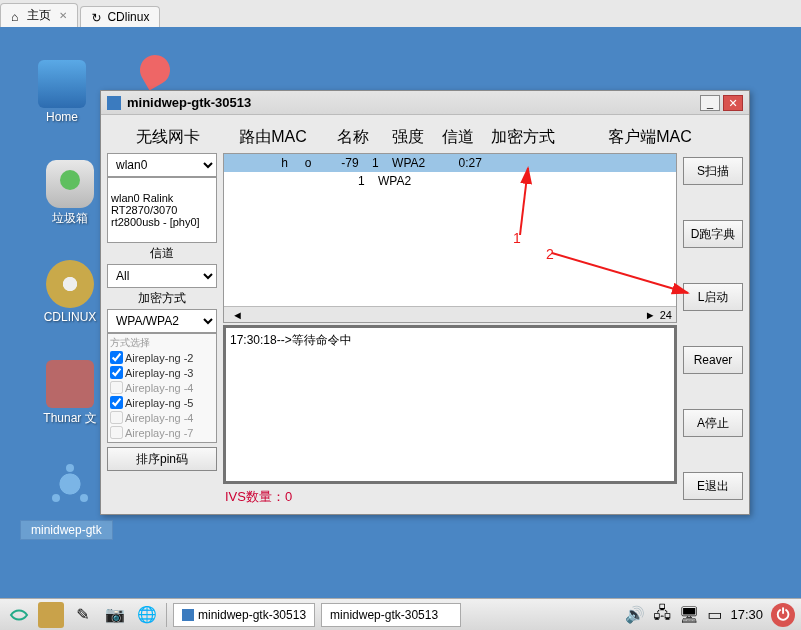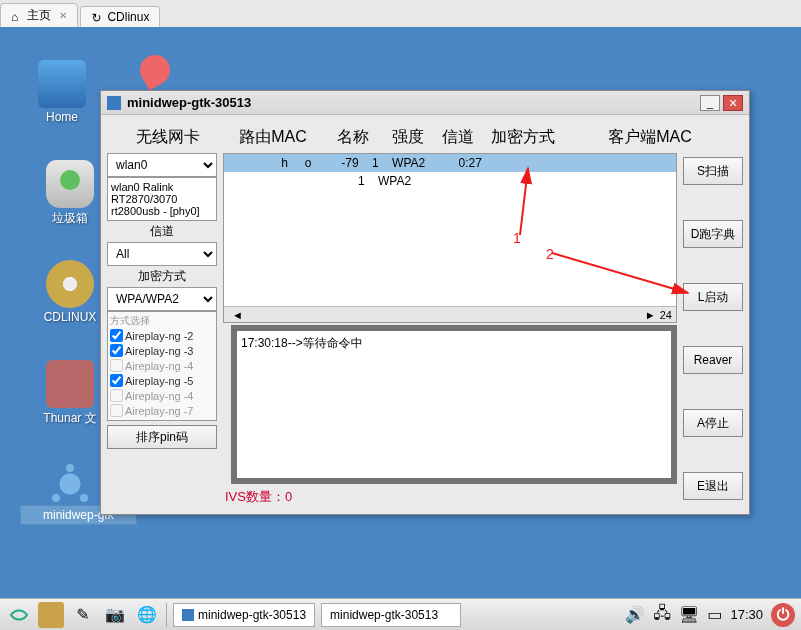--- a/index.html
+++ b/index.html
@@ -25,45 +25,45 @@
   .titlebar .tbtn.close { background: #d9534f; color: #fff; border-color: #a33; }
 
   .winbody { display: flex; height: calc(100% - 24px); padding: 6px; gap: 6px; }
 
   
   .colhdr { position: absolute; left: 8px; top: 30px; right: 8px; display: flex; font-size: 16px; padding: 6px 4px; }
   .colhdr span { display: inline-block; text-align: center; }
 
   .leftpanel { width: 110px; margin-top: 32px; }
   .dropdown { width: 100%; height: 24px; border: 1px solid #999; background: #fff; font-size: 12px; padding: 2px 4px; margin-bottom: 0; }
-  .infobox { border: 1px solid #999; background: #fff; font-size: 11px; padding: 3px 3px; }
+  .infobox { border: 1px solid #999; background: #fff; font-size: 11px; padding: 14px 3px; }
   .section-label { text-align: center; font-size: 12px; padding: 2px; }
   .attack-list { border: 1px solid #999; background: #f8f8f8; padding: 2px; }
   .attack-list label { display: flex; align-items: center; font-size: 11px; color: #999; gap: 2px; padding:1px 0;}
   .attack-list label.sel { color: #333; }
   .pinbtn { width: 100%; height: 24px; margin-top: 4px; font-size: 12px; border: 1px solid #888; background: linear-gradient(#f9f9f9,#e4e4e4); }
 
   .midpanel { flex: 1; margin-top: 32px; display: flex; flex-direction: column; gap: 2px; }
   .aplist { flex: 0 0 170px; border: 1px solid #999; background: #fff; font-size: 12px; position: relative; overflow:hidden;}
   .aprow { white-space: pre; padding: 2px 4px; }
   .aprow.sel { background: #9bc5e6; }
   .aplist .hsbar { position:absolute; bottom:0; left:0; right:0; height:16px; background:#e6e6e6; border-top:1px solid #bbb; display:flex; align-items:center; justify-content:flex-end; padding:0 4px; font-size:11px;}
-  .log { flex: 1; border: 6px solid #737373; background: #fff; font-size: 12px; padding: 4px; margin-left: 8px; }
+  .log { flex: 1; border: 3px solid #737373; background: #fff; font-size: 12px; padding: 4px; }
   .ivs { color:#c03; font-size:13px; padding:2px;}
 
   .rightpanel { width: 60px; margin-top: 32px; display: flex; flex-direction: column; gap: 35px; padding-top:4px;}
   .rbtn { height: 28px; font-size: 12px; border: 1px solid #888; background: linear-gradient(#f9f9f9,#e4e4e4); }
 
   
   .arrow { position: absolute; stroke: #ef1a1a; stroke-width: 2; fill: none; }
 
   .annot { position:absolute; color:#ef1a1a; font-size:14px; }
 
   
-  .selapp { position:absolute; left:20px; top:505px; background:#6b9fd0; color:#fff; border:1px solid #5a8cc0; font-size:12px; padding:2px 22px;}
+  .selapp { position:absolute; left:20px; top:520px; background:#6b9fd0; color:#fff; border:1px solid #5a8cc0; font-size:12px; padding:2px 10px;}
 
   
   .taskbar { position: absolute; left: 0; right: 0; bottom: 0; height: 32px; background: linear-gradient(#f0f0f0,#d8d8d8); border-top: 1px solid #aaa; display: flex; align-items: center; padding: 0 6px; gap: 6px; }
   .tb-icon { width: 26px; height: 26px; display:flex; align-items:center; justify-content:center; border-radius:3px; }
   .tb-app { border: 1px solid #aaa; background: #fff; height: 24px; padding: 2px 8px; font-size: 12px; display: flex; align-items: center; gap: 4px; }
   .tb-spacer { flex: 1; }
   .tb-right { display:flex; align-items:center; gap:8px; }
   .tb-time { font-size: 13px; }
   .power { width:24px; height:24px; background:#d9534f; border-radius:50%; color:#fff; display:flex; align-items:center; justify-content:center; font-weight:bold; }
 </style>

